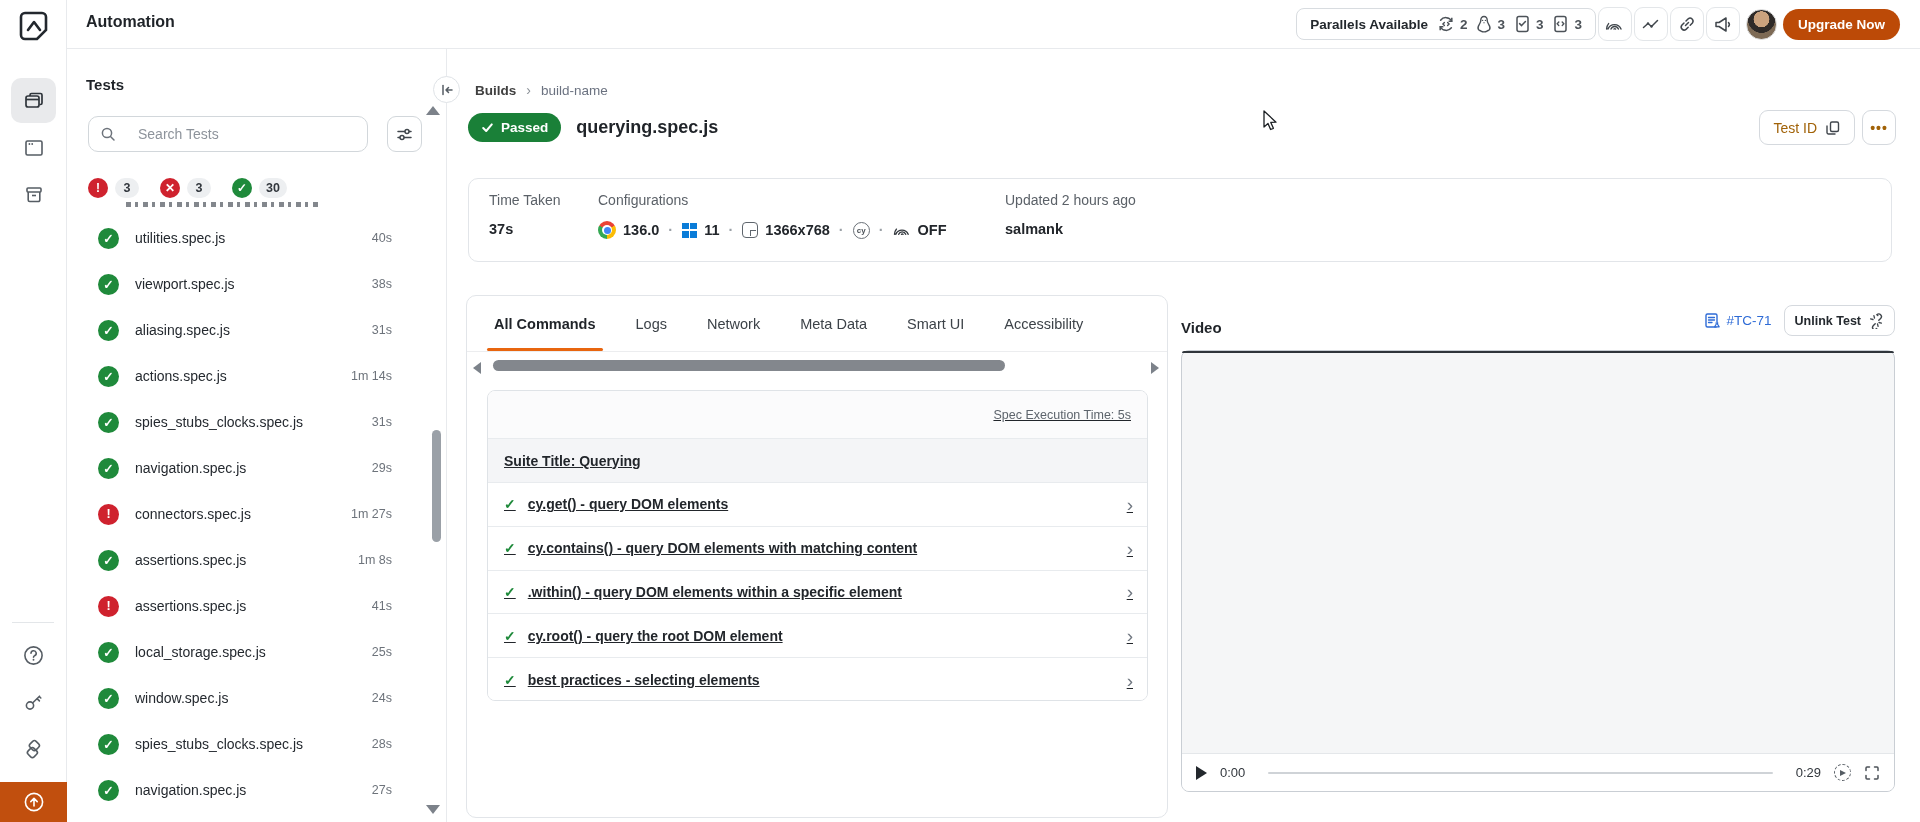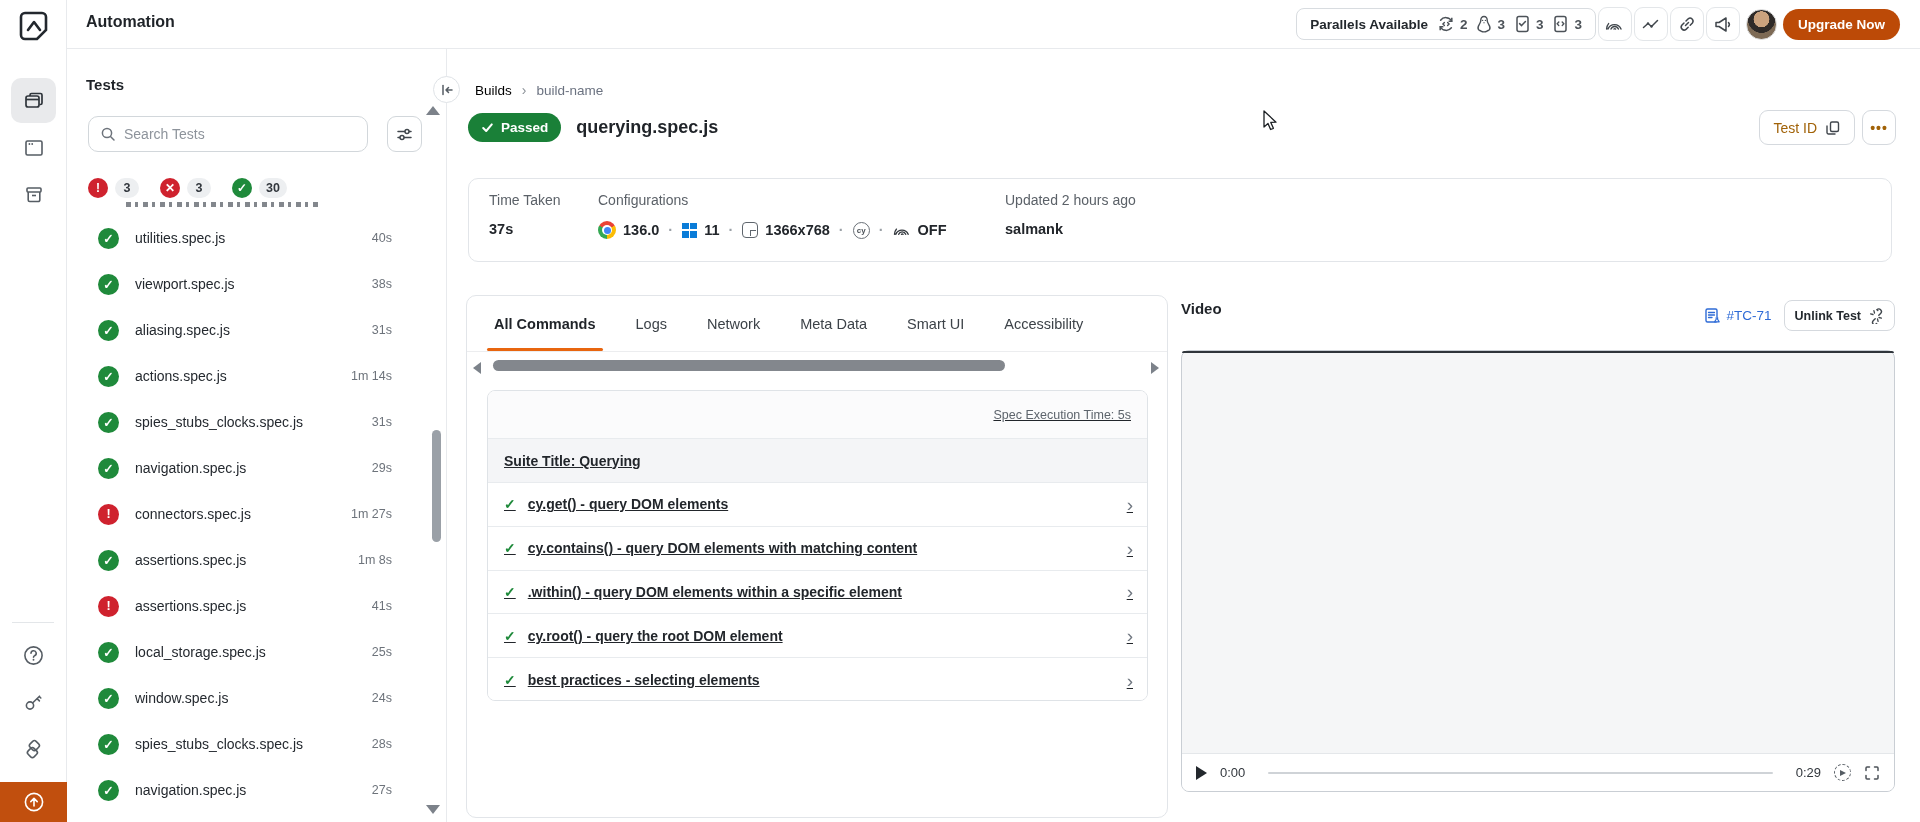--- a/index.html
+++ b/index.html
@@ -26,21 +26,21 @@
 .avatar { width:31px; height:31px; border-radius:50%; margin:0 4px;
   background: radial-gradient(circle at 50% 32%, #caa27e 0 32%, #2e2a28 33% 55%, #7d6a55 56% 100%);
   border:1px solid #d8d8d8; }
 .upgrade { height:31px; padding:0 15px; border-radius:16px; background:#bc4a07; color:#fff; font-size:13.5px; font-weight:700; display:flex; align-items:center; border:none; cursor:pointer; }
 
 
 .tests { position:absolute; left:67px; top:49px; width:380px; bottom:0; border-right:1px solid #e8eaed; background:#fff; }
 .tests-title { position:absolute; left:19px; top:27px; font-size:15px; font-weight:700; color:#1f2328; }
 .collapse-btn { position:absolute; right:-14px; top:27px; width:27px; height:27px; border-radius:50%; background:#fff; border:1px solid #dfe3e7; display:flex; align-items:center; justify-content:center; color:#565d64; z-index:5; cursor:pointer; }
 .search-row { position:absolute; left:21px; top:67px; right:24px; display:flex; gap:19px; }
-.search-box { flex:1; height:36px; border:1px solid #d2d7db; border-radius:10px; display:flex; align-items:center; padding:0 11px; gap:8px; }
+.search-box { flex:1; height:36px; border:1px solid #d2d7db; border-radius:10px; display:flex; align-items:center; padding:0 11px; gap:22px; }
 .search-box input { border:none; outline:none; flex:1; font-size:14px; font-family:"Liberation Sans",sans-serif; color:#22262b; background:transparent; }
 .search-box input::placeholder { color:#8d939b; }
 .filter-btn { width:35px; height:36px; border:1px solid #d2d7db; border-radius:9px; background:#fff; display:flex; align-items:center; justify-content:center; color:#40464c; cursor:pointer; }
 .chips { position:absolute; left:21px; top:129px; display:flex; align-items:center; gap:21px; }
 .chip { display:flex; align-items:center; gap:7px; cursor:pointer; }
 .dotic { width:20px; height:20px; border-radius:50%; color:#fff; font-size:12px; font-weight:700; display:flex; align-items:center; justify-content:center; }
 .chip-count { min-width:24px; height:20px; padding:0 7px; background:#edeff1; border-radius:10px; font-size:12.5px; font-weight:700; color:#32373d; display:flex; align-items:center; justify-content:center; }
 .st-error .dotic, .st-failed .dotic { background:#cf222e; }
 .st-passed .dotic { background:#1f8a3b; }
 .sliver { position:absolute; left:59px; top:153px; width:196px; height:5px;
@@ -54,21 +54,21 @@
 .t-row.st-error .t-ic::before { content:"!"; }
 .t-name { font-size:14px; color:#24292f; flex:1; white-space:nowrap; overflow:hidden; }
 .t-dur { font-size:12.5px; color:#6d737b; white-space:nowrap; }
 .vscroll-up { position:absolute; right:6px; top:57px; width:0; height:0; border-left:7px solid transparent; border-right:7px solid transparent; border-bottom:9px solid #7c828a; }
 .vscroll-thumb { position:absolute; right:5px; top:381px; width:9px; height:112px; border-radius:5px; background:#9aa0a7; }
 .vscroll-dn { position:absolute; right:6px; bottom:8px; width:0; height:0; border-left:7px solid transparent; border-right:7px solid transparent; border-top:9px solid #7c828a; }
 
 
 .main { position:absolute; left:447px; top:49px; right:0; bottom:0; background:#fff; }
 .crumbs { position:absolute; left:28px; top:33px; font-size:13.5px; display:flex; align-items:center; gap:10px; }
-.crumb-root { font-weight:400; color:#000000; cursor:pointer; }
+.crumb-root { font-weight:700; color:#404040; cursor:pointer; }
 .crumb-sep { color:#8a9097; font-size:14px; }
 .crumb-cur { color:#6b7280; }
 .title-row { position:absolute; left:21px; top:63px; right:24px; height:31px; display:flex; align-items:center; }
 .badge-passed { height:29px; padding:0 13px; border-radius:15px; background:#1a8038; color:#fff; font-size:13.5px; font-weight:700; display:flex; align-items:center; gap:7px; }
 .page-title { margin-left:15px; font-size:18px; font-weight:700; color:#1f2328; }
 .tr-actions { margin-left:auto; display:flex; gap:7px; }
 .btn-lite { height:35px; border:1px solid #d5d9de; border-radius:9px; background:#fff; font-size:14px; color:#a16207; display:flex; align-items:center; gap:8px; padding:0 13px; cursor:pointer; font-family:"Liberation Sans",sans-serif; }
 .btn-dots { width:34px; justify-content:center; padding:0; font-weight:700; letter-spacing:1px; }
 
 .info-card { position:absolute; left:21px; top:129px; width:1424px; height:84px; border:1px solid #e2e5e9; border-radius:10px; background:#fff; }
@@ -99,21 +99,21 @@
 .cmd-inner { position:absolute; left:20px; top:94px; width:661px; height:311px; border:1px solid #dfe3e7; border-radius:8px; overflow:hidden; background:#fff;text-decoration:underline; }
 .cmd-head { height:48px; display:flex; align-items:center; justify-content:flex-end; padding-right:16px; font-size:12.5px; color:#5d646c; background:#fbfbfc; border-bottom:1px solid #e8ebee; }
 .cmd-suite { height:44px; display:flex; align-items:center; padding-left:16px; font-size:14px; font-weight:700; color:#22262b; background:#f4f5f7; border-bottom:1px solid #e8ebee; }
 .cmd-row { height:43.8px; display:flex; align-items:center; padding:0 14px 0 16px; border-bottom:1px solid #e8ebee; cursor:pointer; background:#fff; }
 .cmd-row:last-child { border-bottom:none; }
 .cmd-check { color:#1f8a3b; font-weight:700; font-size:14px; margin-right:12px; }
 .cmd-label { font-size:14px; font-weight:700; color:#22262b; flex:1; }
 .cmd-chev { color:#707780; font-size:19px; line-height:1; }
 
 
-.video-head { position:absolute; left:734px; top:251px; right:25px; height:36px; display:flex; align-items:flex-start; }
+.video-head { position:absolute; left:734px; top:251px; right:25px; height:36px; display:flex; align-items:flex-end; }
 .video-title { font-size:15px; font-weight:700; color:#1f2328; }
 .vh-right { margin-left:auto; display:flex; align-items:center; gap:12px; }
 .tc-link { display:flex; align-items:center; gap:6px; color:#2e6bd6; font-size:13.5px; cursor:pointer; }
 .unlink-btn { height:31px; border:1px solid #d5d9de; border-radius:8px; background:#fff; font-size:12.5px; font-weight:700; color:#24292e; display:flex; align-items:center; gap:7px; padding:0 10px; cursor:pointer; font-family:"Liberation Sans",sans-serif; }
 .video-box { position:absolute; left:734px; top:301px; width:714px; height:442px; border:1px solid #c9ced4; border-radius:8px; background:#f5f6f7; }
 .video-box::before { content:""; position:absolute; left:0; right:0; top:0; height:2px; background:#2f353b; border-radius:8px 8px 0 0; }
 .vctrl { position:absolute; left:0; right:0; bottom:0; height:38px; background:#fff; border-top:1px solid #e4e7ea; border-radius:0 0 7px 7px; display:flex; align-items:center; padding:12px 14px; gap:13px; }
 .vplay { width:0; height:0; border-top:7px solid transparent; border-bottom:7px solid transparent; border-left:11px solid #23282d; cursor:pointer; }
 .vtime { font-size:13px; color:#32373d; }
 .vtrack { flex:1; height:2px; background:#cfd3d7; border-radius:1px; margin:0 10px; cursor:pointer; }

